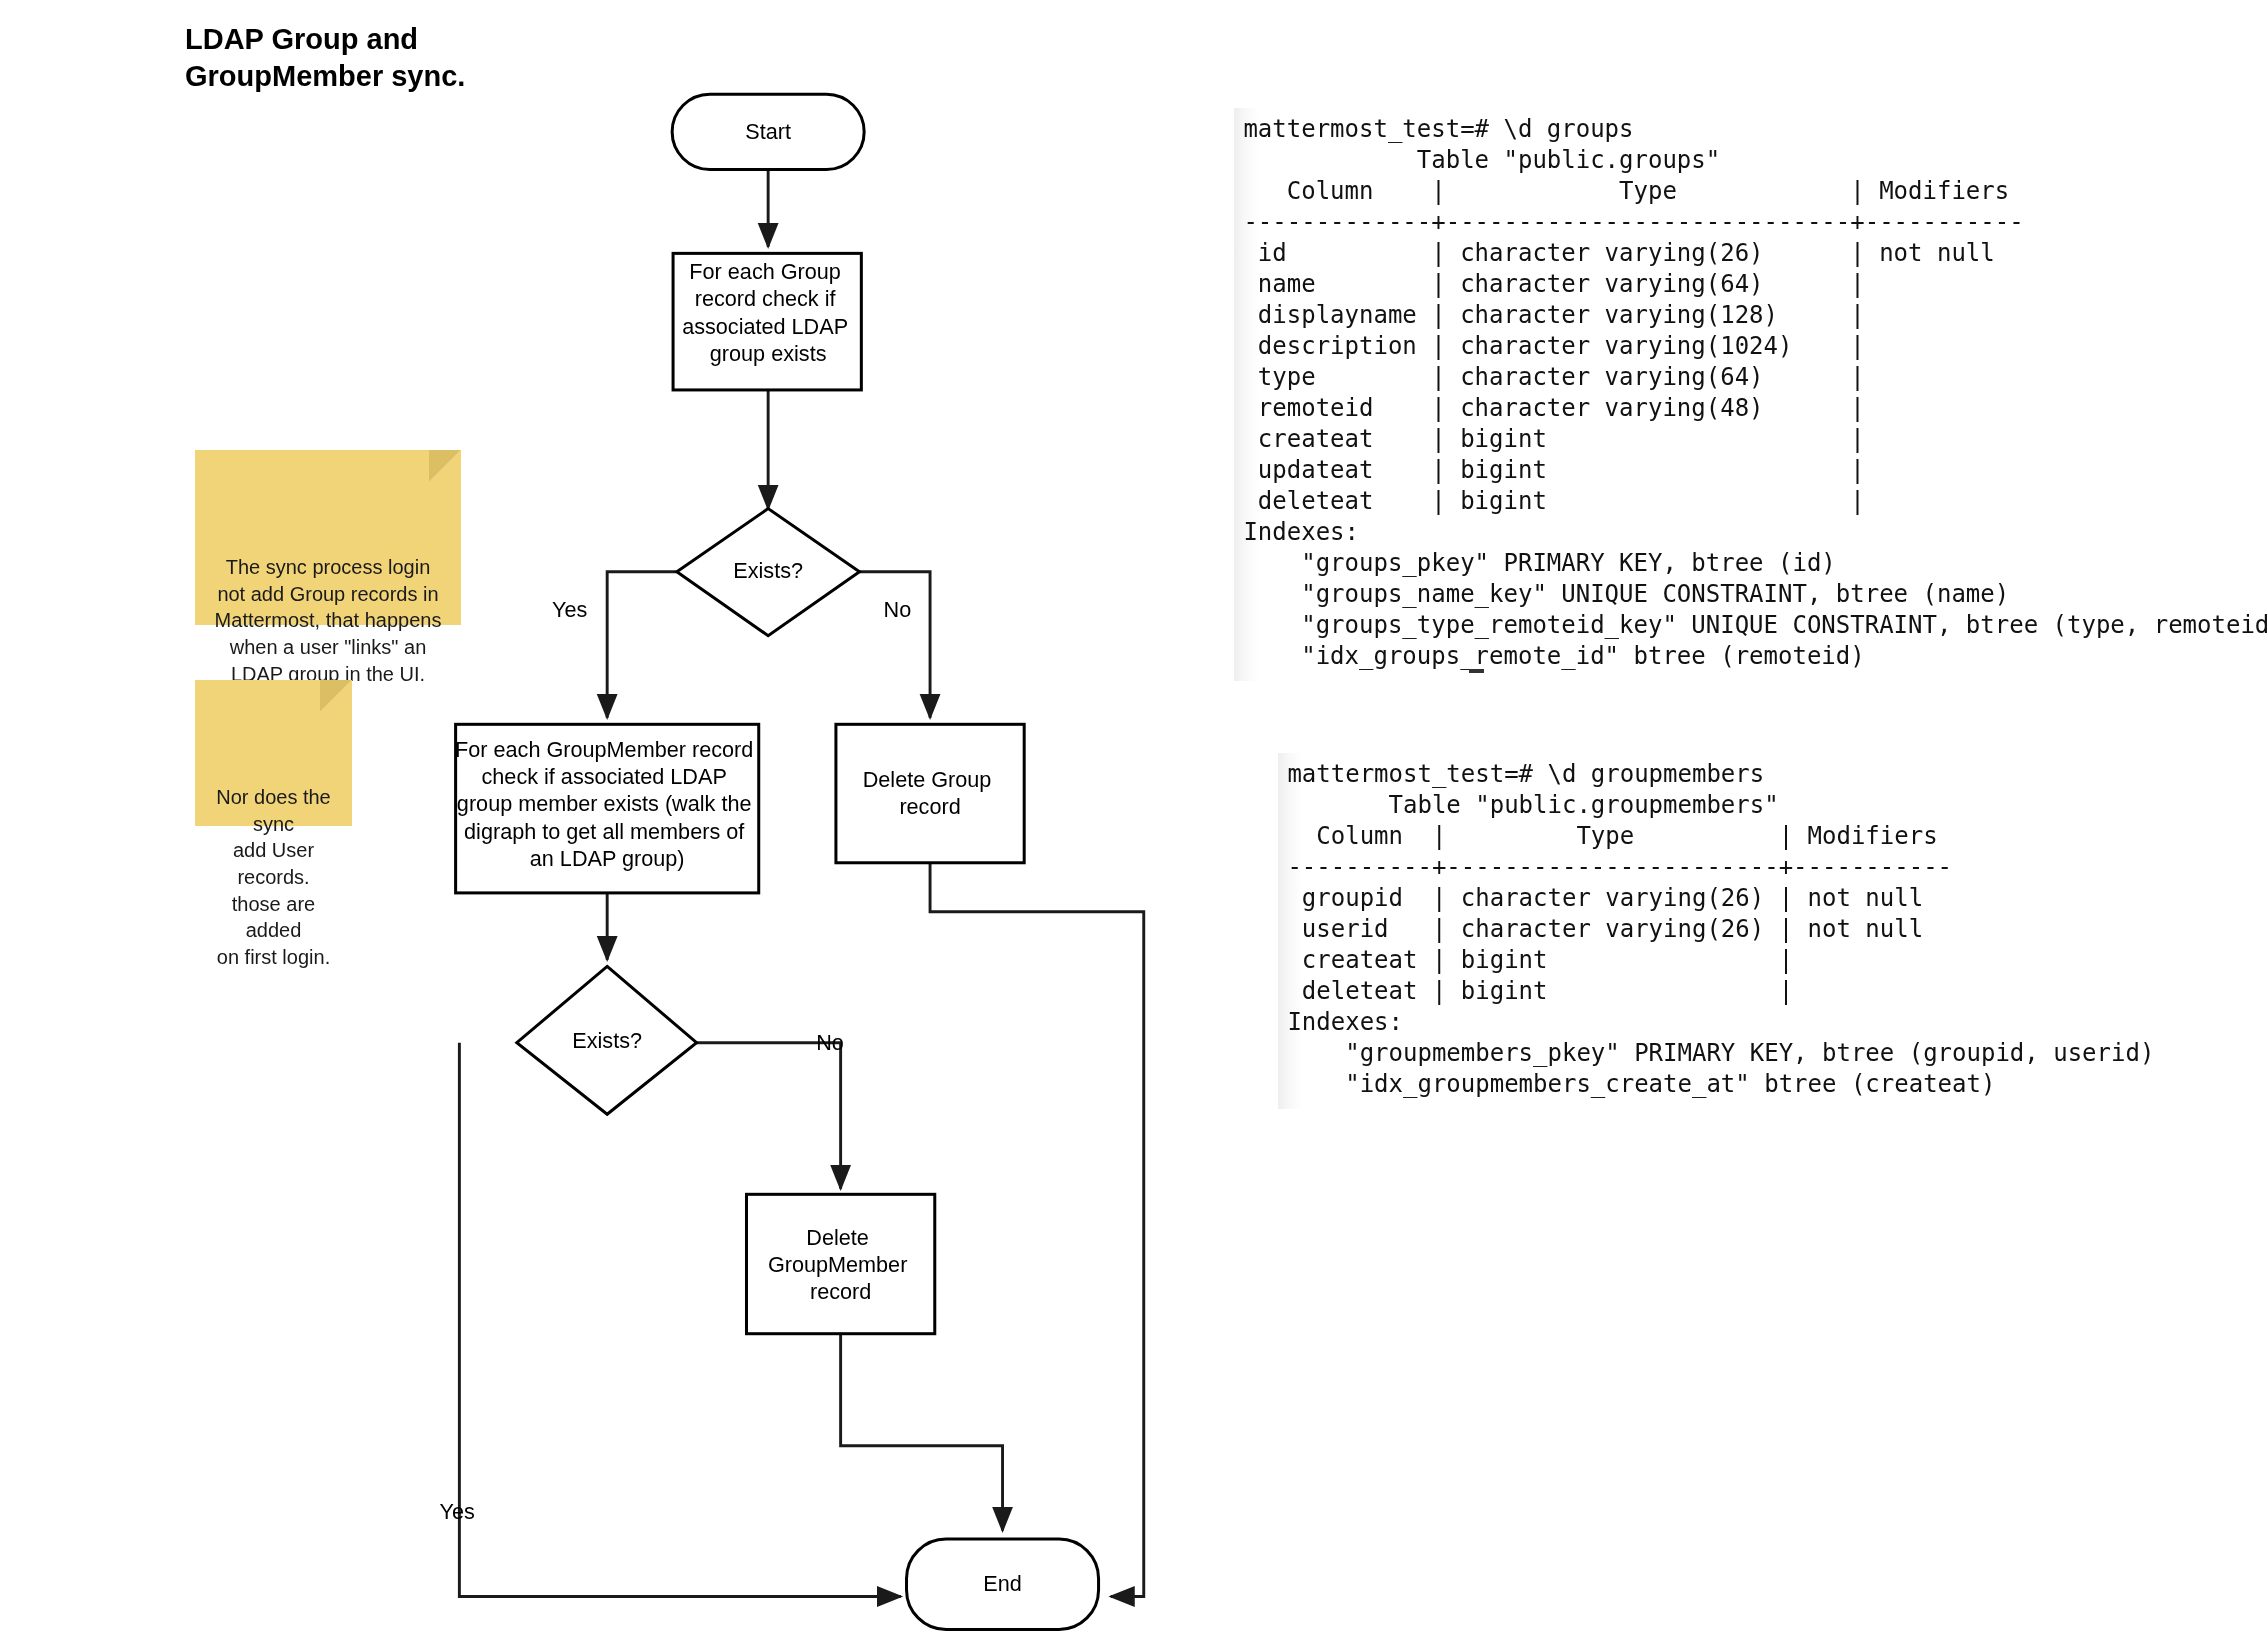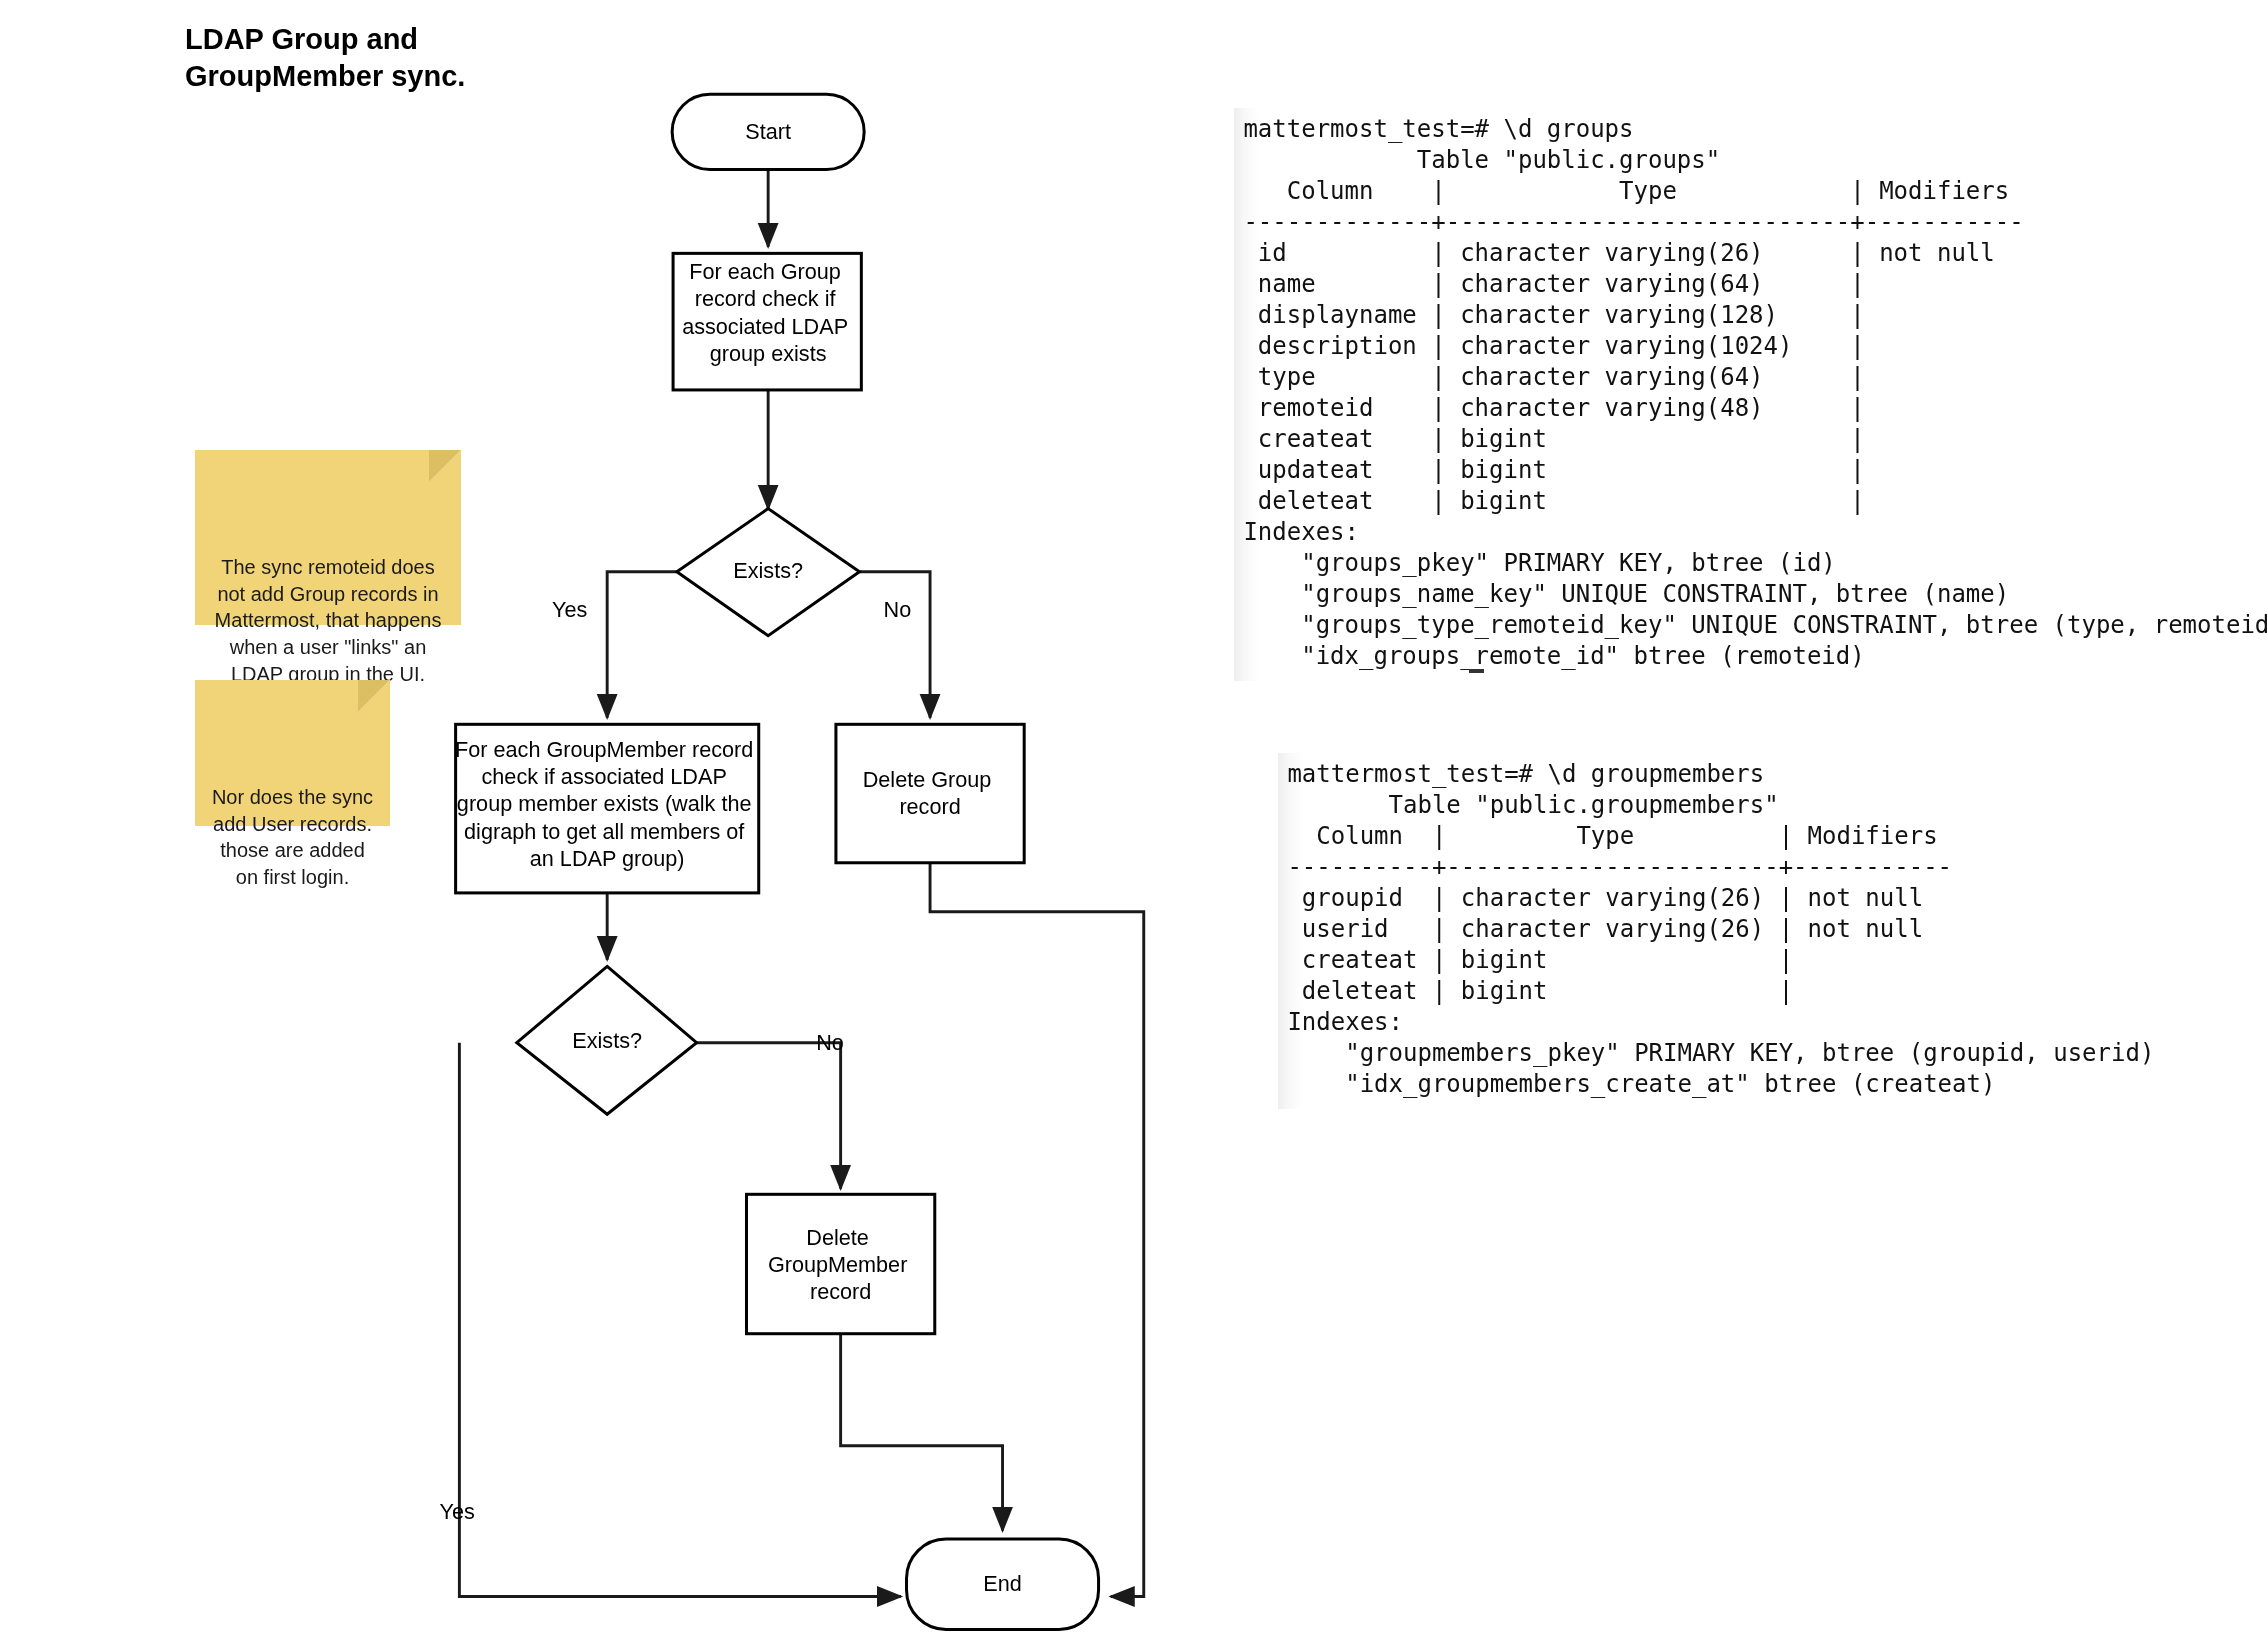--- a/index.html
+++ b/index.html
@@ -93,21 +93,21 @@
   }
   #sticky-note-1 {
     left: 195px;
     top: 450px;
     width: 266px;
     height: 175px;
   }
   #sticky-note-2 {
     left: 195px;
     top: 680px;
-    width: 195px;
+    width: 157px;
     height: 146px;
   }
 
   
   .terminal {
     position: absolute;
     font-family: "DejaVu Sans Mono", monospace;
     font-size: 24px;
     line-height: 31px;
     color: #111111;
@@ -233,21 +233,21 @@
 
   <g>
     <rect class="node-shape" x="963" y="1634" width="204" height="96" rx="42" ry="42"></rect>
     <text class="node-text" x="1065" y="1683">End</text>
   </g>
 </svg>
 
 <div class="sticky" id="sticky-note-1">
   <div class="fold"></div>
   <div class="fold-shade"></div>
-  <span>The sync remoteid does
+  <span>The sync process login
 not add Group records in
 Mattermost, that happens
 when a user "links" an
 LDAP group in the UI.</span>
 </div>
 
 <div class="sticky" id="sticky-note-2">
   <div class="fold"></div>
   <div class="fold-shade"></div>
   <span>Nor does the sync

